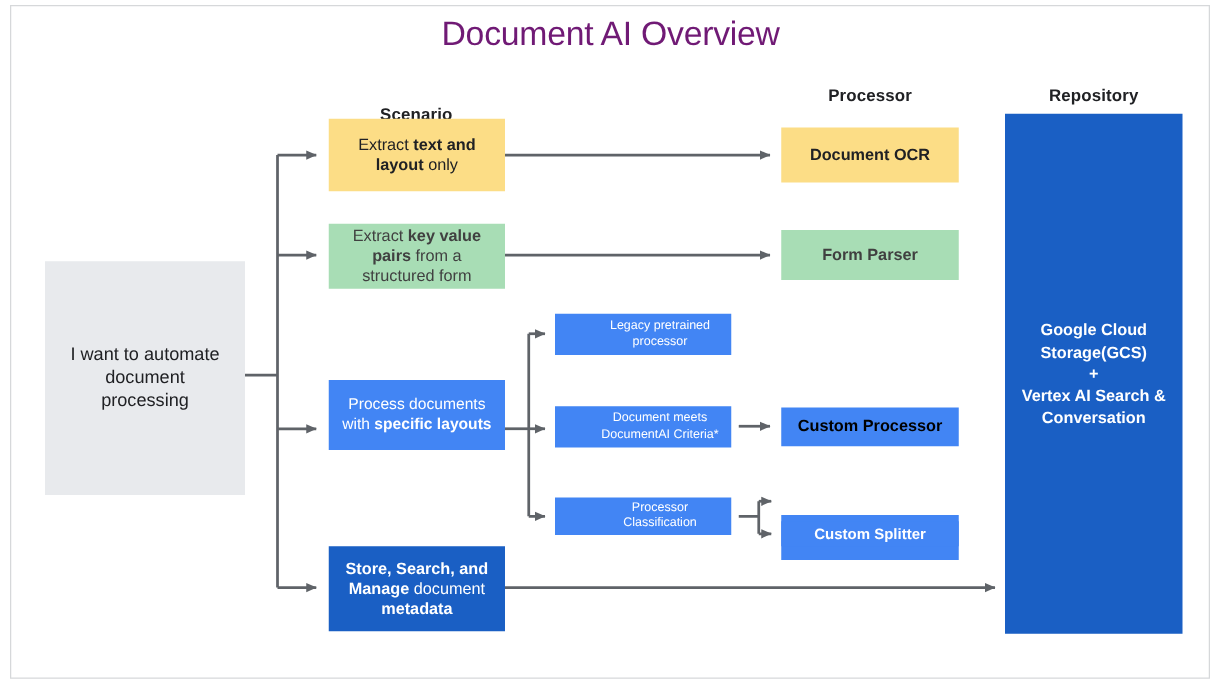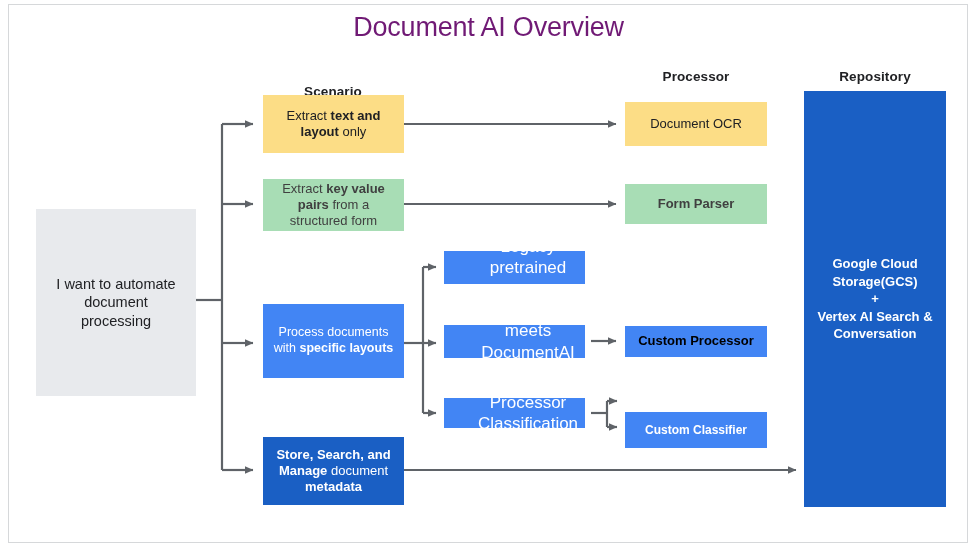--- a/index.html
+++ b/index.html
@@ -56,21 +56,21 @@
     text-align: center;
     line-height: 1.25;
   }
   .box .inner { padding: 0 8px; width: 100%; }
   .b-gray   { background: #e8eaed; color: #202124; font-size: 14.5px; font-weight: 400; }
   .b-yellow { background: #fcdd86; color: #202124; font-size: 13px; }
   .b-green  { background: #a8ddb5; color: #404040; font-size: 13px; }
   .b-blue   { background: #4285f4; color: #ffffff; font-size: 12.5px; }
   .b-dblue  { background: #1a5fc4; color: #ffffff; font-size: 13px; font-weight: bold; }
   .b-blue-bold { background: #4285f4; color: #000000; font-size: 13px; font-weight: bold; }
-  .b-blue-sm { background: #4285f4; color: #ffffff; font-size: 17px; padding-left: 27px; }
+  .b-blue-sm { background: #4285f4; color: #ffffff; font-size: 10px; padding-left: 27px; }
   .b-blue-chip { background: #4285f4; color: #ffffff; font-size: 12px; font-weight: bold; }
   b { font-weight: bold; }
   svg.wires {
     position: absolute;
     left: 0; top: 0;
     width: 977px; height: 551px;
     pointer-events: none;
   }
   .repo-text { line-height: 1.35; }
 </style>
@@ -138,21 +138,21 @@
       <span>Extract </span><b>text and layout</b><span> only</span>
     </div>
   </div>
 
   <div class="box b-green" style="left:263px; top:179px; width:141px; height:52px;">
     <div class="inner">
       <span>Extract </span><b>key value pairs</b><span> from a structured form</span>
     </div>
   </div>
 
-  <div class="box b-blue" style="left:263px; top:304px; width:141px; height:74px;">
+  <div class="box b-blue" style="left:263px; top:304px; width:141px; height:56px;">
     <div class="inner">
       <span>Process documents with </span><b>specific layouts</b>
     </div>
   </div>
 
   <div class="box b-dblue" style="left:263px; top:437px; width:141px; height:68px; font-weight:normal;">
     <div class="inner">
       <b>Store, Search, and Manage</b><span> document </span><b>metadata</b>
     </div>
   </div>
@@ -162,36 +162,39 @@
   </div>
 
   <div class="box b-blue-sm" style="left:444px; top:325px; width:141px; height:33px;">
     <div class="inner">Document meets DocumentAI Criteria*</div>
   </div>
 
   <div class="box b-blue-sm" style="left:444px; top:398px; width:141px; height:30px;">
     <div class="inner">Processor Classification</div>
   </div>
 
-  <div class="box b-yellow" style="left:625px; top:102px; width:142px; height:44px; font-weight:normal;">
+  <div class="box b-yellow" style="left:625px; top:102px; width:142px; height:44px; font-weight:bold;">
     <div class="inner">Document OCR</div>
   </div>
 
   <div class="box b-green" style="left:625px; top:184px; width:142px; height:40px; font-weight:bold;">
     <div class="inner">Form Parser</div>
   </div>
 
   <div class="box b-blue-bold" style="left:625px; top:326px; width:142px; height:31px;">
     <div class="inner">Custom Processor</div>
   </div>
 
   <div class="box b-blue-chip" style="left:625px; top:412px; width:142px; height:36px;">
     <div class="inner">Custom Classifier</div>
   </div>
 
+  <div class="box b-blue-chip" style="left:625px; top:417px; width:142px; height:20px;">
+    <div class="inner">Custom Splitter</div>
+  </div>
 
   <div class="box b-dblue" style="left:804px; top:91px; width:142px; height:416px;">
     <div class="inner repo-text">
       <span>Google Cloud</span><br>
       <span>Storage(GCS)</span><br>
       <span>+</span><br>
       <span>Vertex AI Search &amp;</span><br>
       <span>Conversation</span>
     </div>
   </div>

